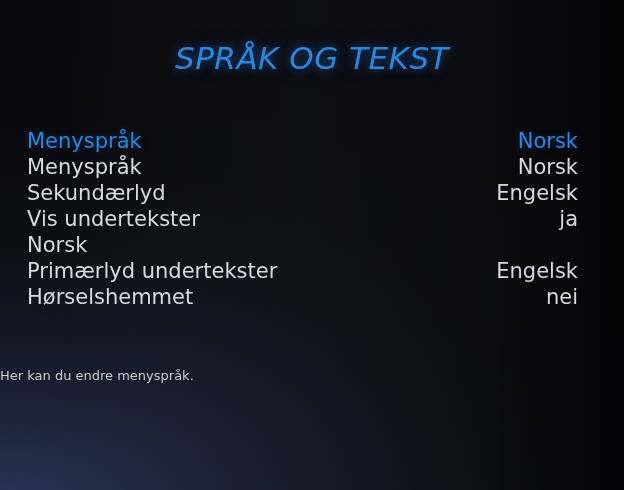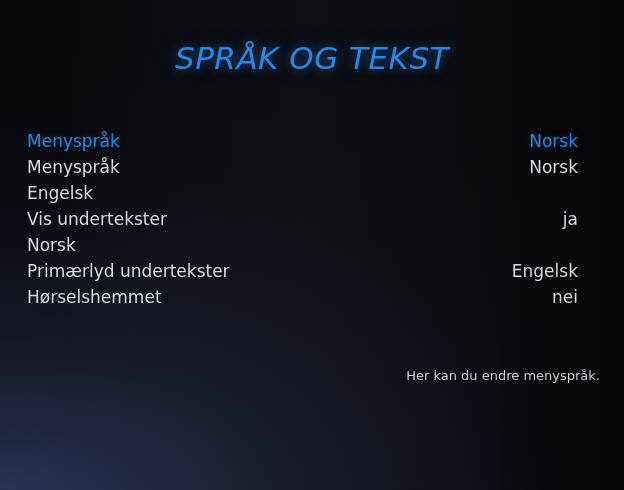--- a/index.html
+++ b/index.html
@@ -78,42 +78,42 @@
     top: 128px;
     left: 27px;
     width: 551px;
   }
   .settings-row {
     display: flex;
     align-items: baseline;
     justify-content: space-between;
     height: 26px;
     line-height: 26px;
-    font-size: 17px;
+    font-size: 21px;
     color: #d7dadf;
     white-space: nowrap;
     gap: 45px;
   }
   .settings-row.is-selected .row-label,
   .settings-row.is-selected .row-value {
     color: #2e86dc;
     text-shadow: 0 0 7px rgba(40,120,220,0.35);
   }
   .row-label {
     text-align: left;
   }
   .row-value {
   }
 
   #help-text {
     position: absolute;
     top: 368px;
     left: 0;
     width: 600px;
-    text-align: right;
+    text-align: left;
     font-size: 13px;
     color: #c9ccd2;
     white-space: nowrap;
   }
 </style>
 </head>
 <body>
 
 <div id="screen">
 
@@ -126,20 +126,21 @@
   <div id="settings-list">
       <div class="settings-row is-selected">
         <span class="row-label">Menyspråk</span>
         <span class="row-value">Norsk</span>
       </div>
       <div class="settings-row">
         <span class="row-label">Menyspråk</span>
         <span class="row-value">Norsk</span>
       </div>
       <div class="settings-row">
+        <span class="row-label">Sekundærlyd</span>
         <span class="row-value">Engelsk</span>
       </div>
       <div class="settings-row">
         <span class="row-label">Vis undertekster</span>
         <span class="row-value">ja</span>
       </div>
       <div class="settings-row">
         <span class="row-value">Norsk</span>
       </div>
       <div class="settings-row">

